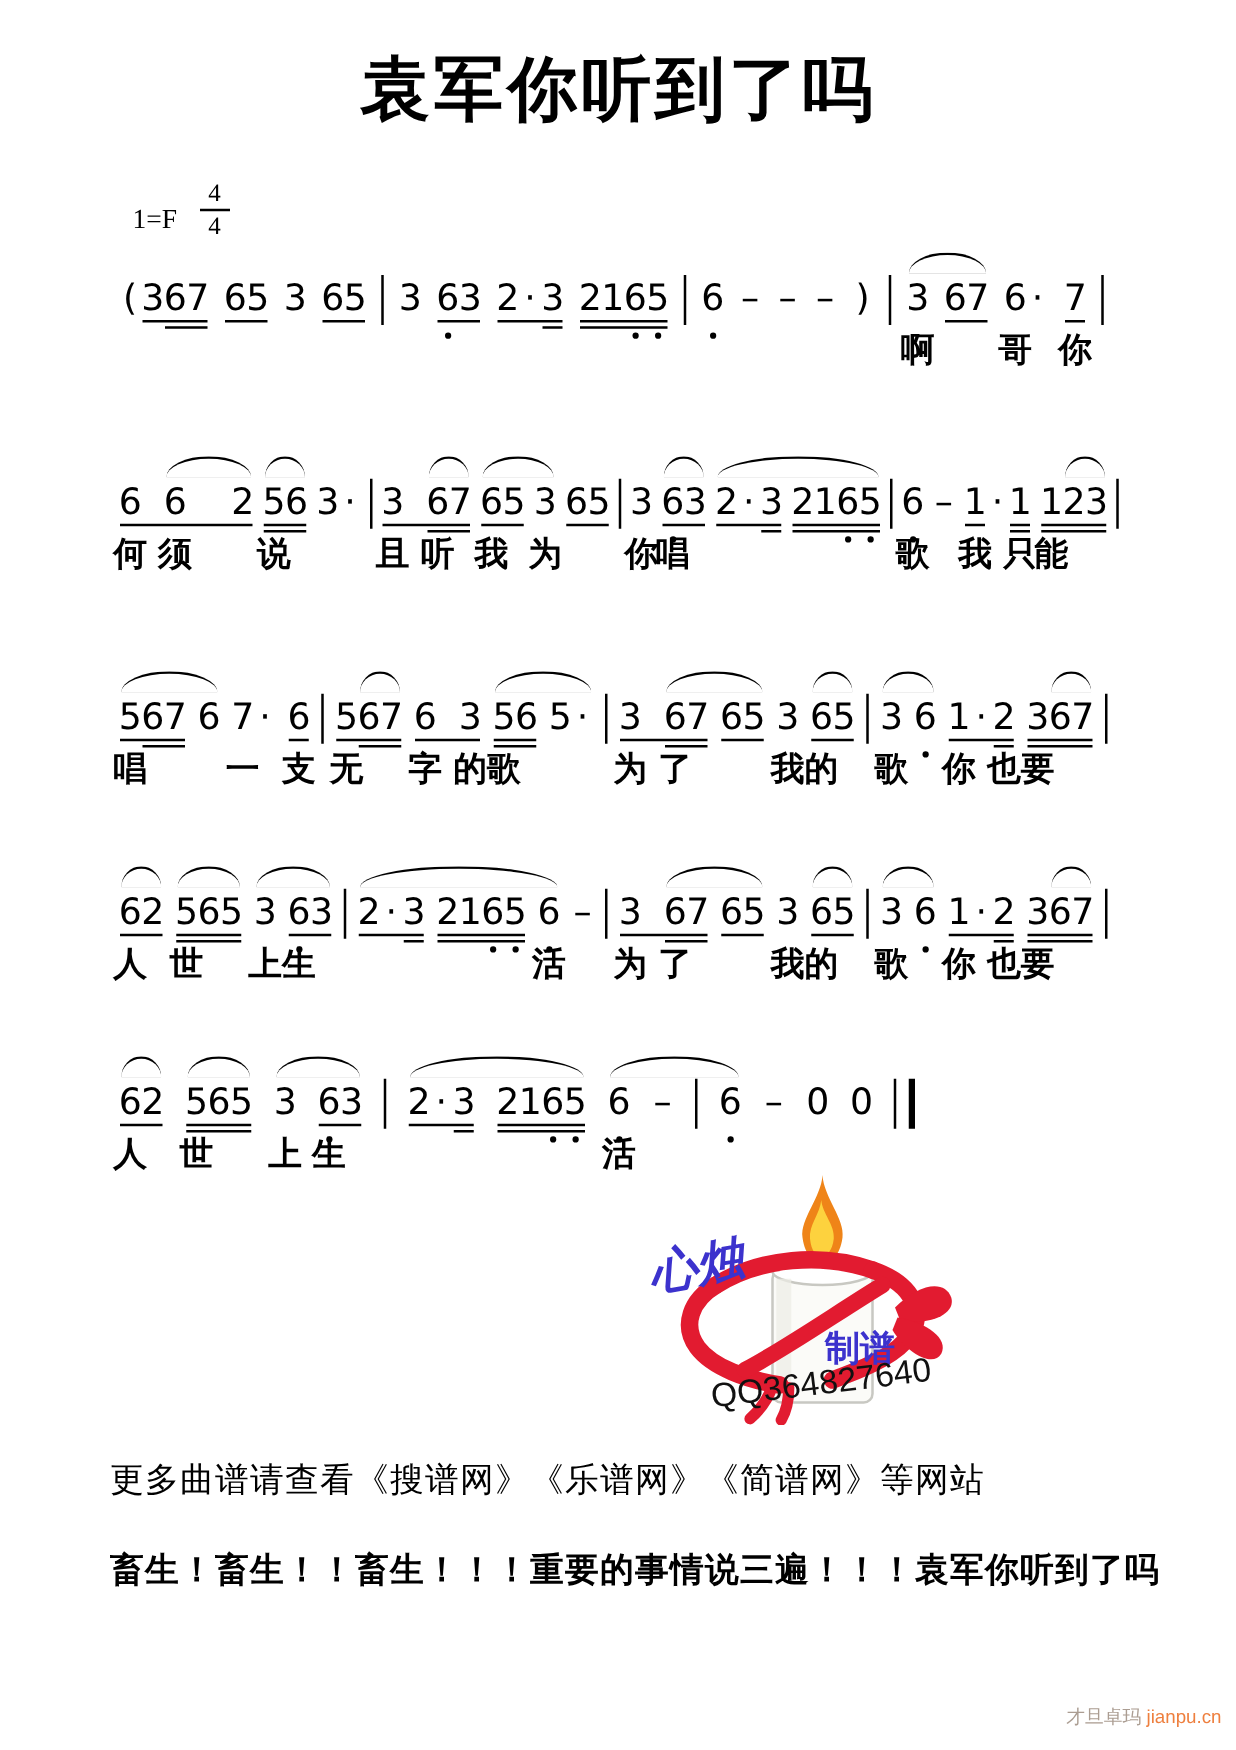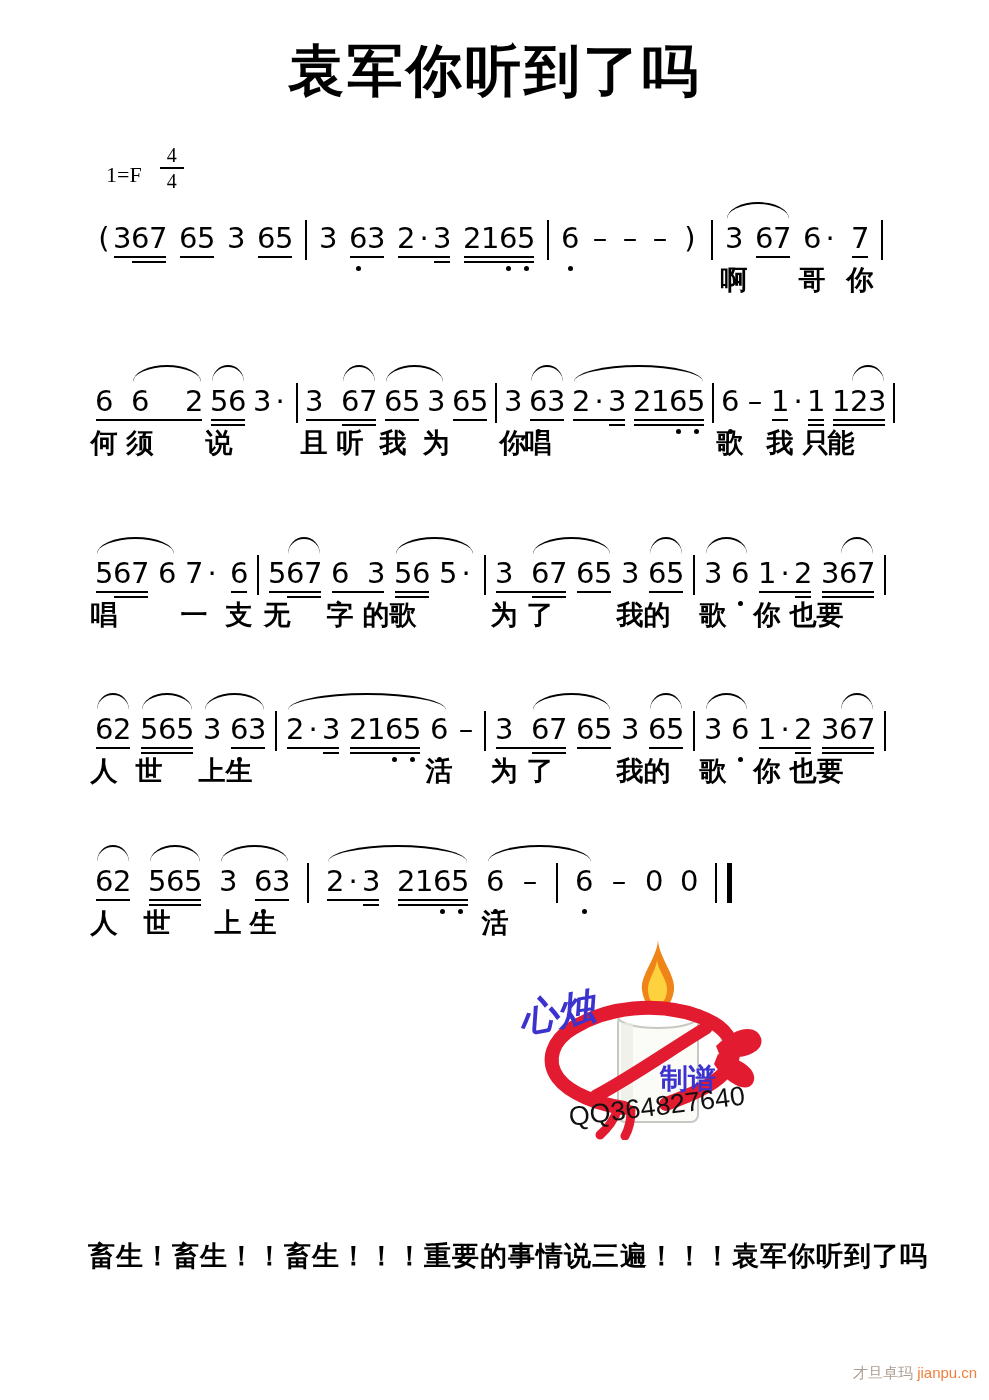--- a/index.html
+++ b/index.html
@@ -272,19 +272,20 @@
       <path class="ribbon" stroke-width="9" d="M 100,181 C 96,192 90,200 82,207"></path>
       <path class="ribbon" stroke-width="9" d="M 113,182 C 113,193 111,201 107,208"></path>
       <path class="bowfill" d="M 198,118 C 218,98 238,96 243,110 C 247,123 226,133 202,128 Z"></path>
       <path class="bowfill" d="M 200,126 C 224,130 241,143 235,155 C 228,167 206,153 196,136 Z"></path>
     </g>
     <text class="logotext" x="4" y="104" font-size="38" font-weight="bold" font-style="italic" transform="rotate(-10 4 104)">心烛</text>
     <text class="logotext" x="142" y="160" font-size="28" font-weight="bold">制谱</text>
     <text x="52" y="198" font-size="27" fill="#111111" transform="rotate(-7 52 198)">QQ364827640</text>
   </svg>
 
+  <div class="foot" style="top:1166px">更多曲谱请查看《搜谱网》《乐谱网》《简谱网》等网站</div>
   <div class="foot b" style="top:1238px">畜生！畜生！！畜生！！！重要的事情说三遍！！！袁军你听到了吗</div>
 
   <div class="wm">
     <span class="site">才旦卓玛</span>
     <span class="dom">jianpu.cn</span>
   </div>
 </div>
 
 </body></html>

